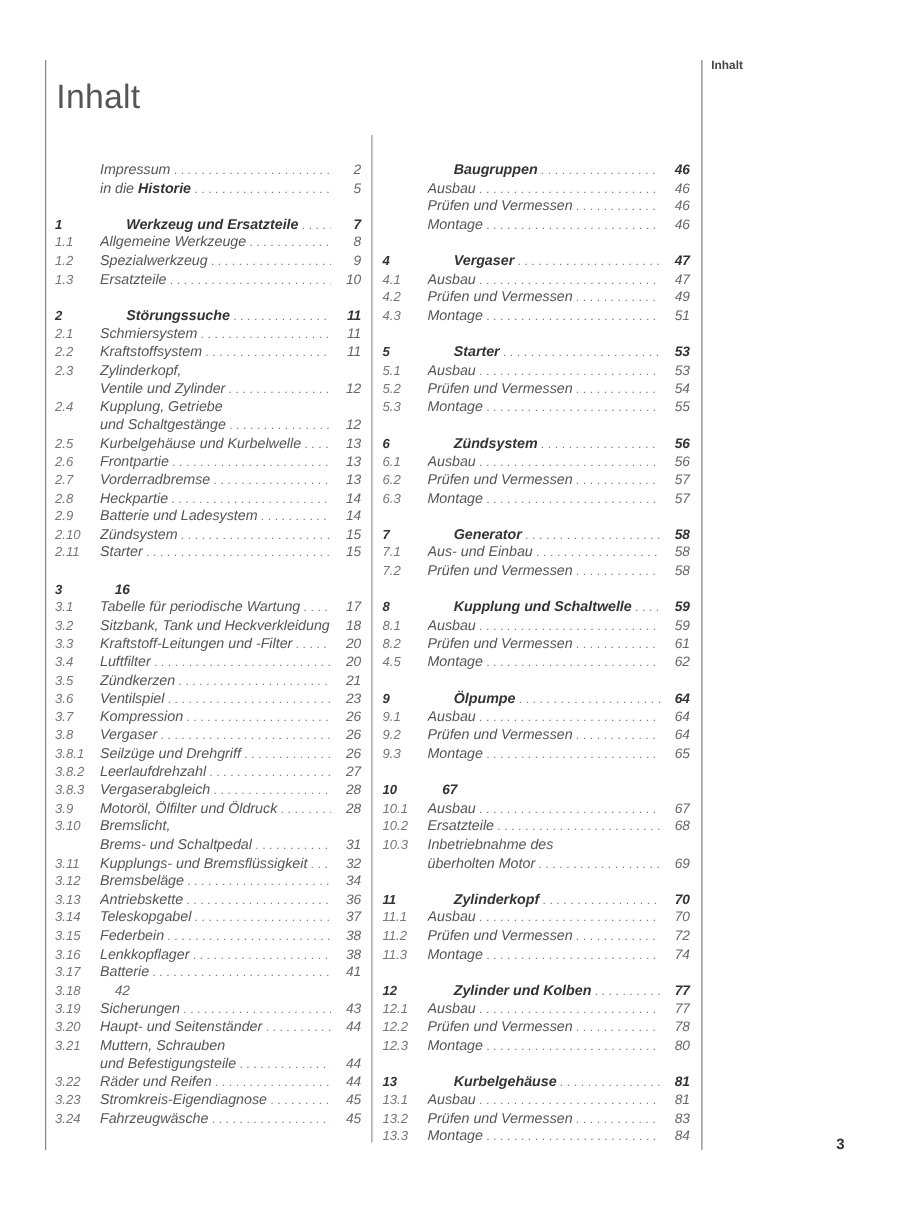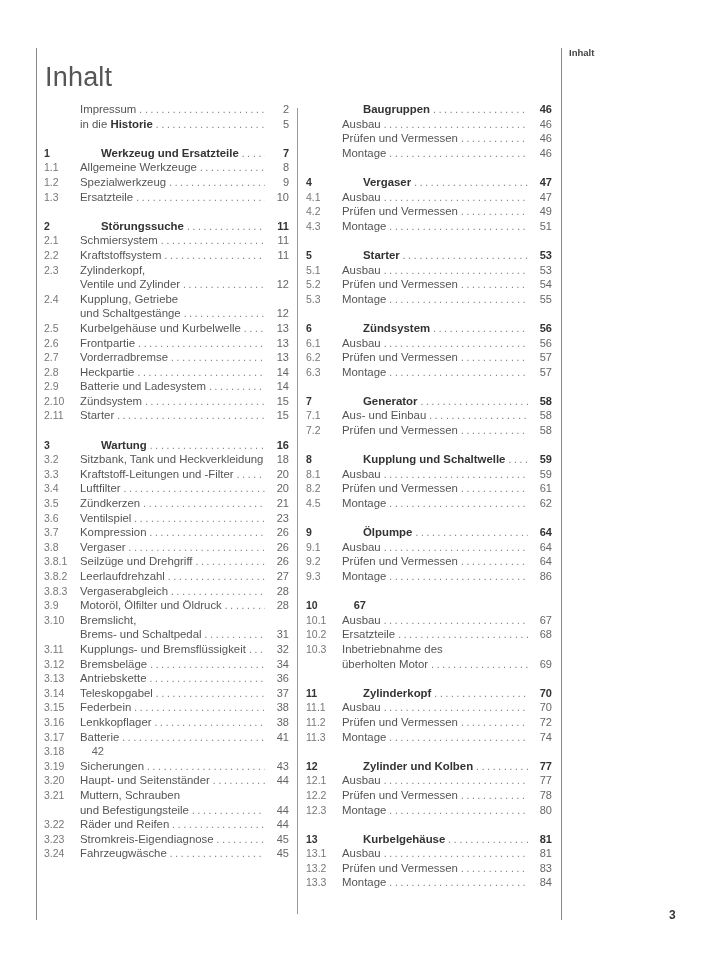--- a/index.html
+++ b/index.html
@@ -4,21 +4,21 @@
 <style>
   html, body { margin: 0; padding: 0; background: #ffffff; }
   body { width: 725px; height: 980px; position: relative; overflow: hidden;
          font-family: "Liberation Sans", "DejaVu Sans", sans-serif; color: #4a4a4a; }
   .rule-left { position: absolute; left: 36px; top: 48px; width: 1px; height: 872px; background: #888; }
   .rule-mid { position: absolute; left: 297px; top: 108px; width: 1px; height: 806px; background: #999; }
   .rule-right { position: absolute; left: 561px; top: 48px; width: 1px; height: 872px; background: #888; }
   .title { position: absolute; left: 45px; top: 44px; font-size: 27px; font-weight: normal; color: #555; letter-spacing: 0.2px; }
   .running-head { position: absolute; left: 569px; top: 47px; font-size: 9.5px; font-weight: bold; color: #444; }
   .page-number { position: absolute; left: 669px; top: 908px; font-size: 12px; font-weight: bold; color: #333; }
-  .col { position: absolute; top: 102px; font-size: 11.4px; line-height: 14.6px; }
+  .col { position: absolute; top: 129px; font-size: 11.4px; line-height: 14.6px; font-style: italic; }
   .col-left { left: 44px; width: 245px; }
   .col-right { left: 306px; width: 246px; }
   .group { margin-bottom: 14.6px; }
   .row { display: flex; align-items: baseline; height: 14.6px; white-space: nowrap; }
   .num { width: 36px; flex: 0 0 36px; color: #777; font-size: 10.5px; }
   .row.chapter .num { color: #333; font-weight: bold; }
   .txt { flex: 1 1 auto; display: flex; align-items: baseline; overflow: hidden; color: #555; }
   .row.chapter .txt .label { font-weight: bold; color: #333; padding-left: 21px; }
   .label { flex: 0 0 auto; }
   .label b { color: #333; text-align: center; }
@@ -202,25 +202,29 @@
         <span class="txt">
           <span class="label">Starter</span>
           <span class="dots"></span>
         </span>
         <span class="pg">15</span>
       </div>
     </div>
     <div class="group">
       <div class="row chapter">
         <span class="num">3</span>
-        <span class="txt">
-          <span class="label">Wartung</span>
-          <span class="dots"></span>
-        </span>
         <span class="pg">16</span>
+      </div>
+      <div class="row">
+        <span class="num">3.1</span>
+        <span class="txt">
+          <span class="label">Tabelle für periodische Wartung</span>
+          <span class="dots"></span>
+        </span>
+        <span class="pg">17</span>
       </div>
       <div class="row">
         <span class="num">3.2</span>
         <span class="txt">
           <span class="label">Sitzbank, Tank und Heckverkleidung</span>
           <span class="dots"></span>
         </span>
         <span class="pg">18</span>
       </div>
       <div class="row">
@@ -658,21 +662,21 @@
           <span class="dots"></span>
         </span>
         <span class="pg">64</span>
       </div>
       <div class="row">
         <span class="num">9.3</span>
         <span class="txt">
           <span class="label">Montage</span>
           <span class="dots"></span>
         </span>
-        <span class="pg">86</span>
+        <span class="pg">65</span>
       </div>
     </div>
     <div class="group">
       <div class="row chapter">
         <span class="num">10</span>
         <span class="pg">67</span>
       </div>
       <div class="row">
         <span class="num">10.1</span>
         <span class="txt">

